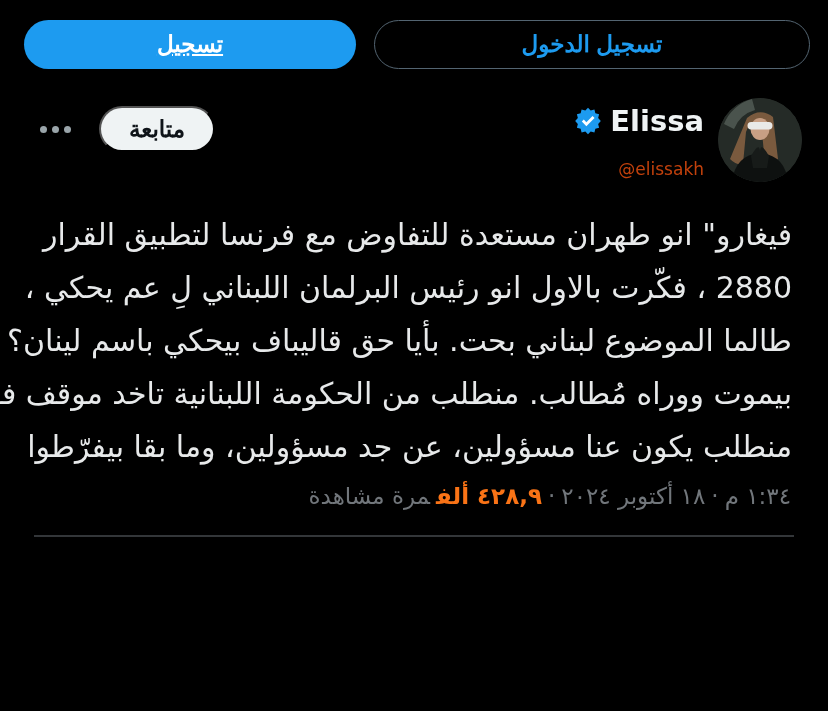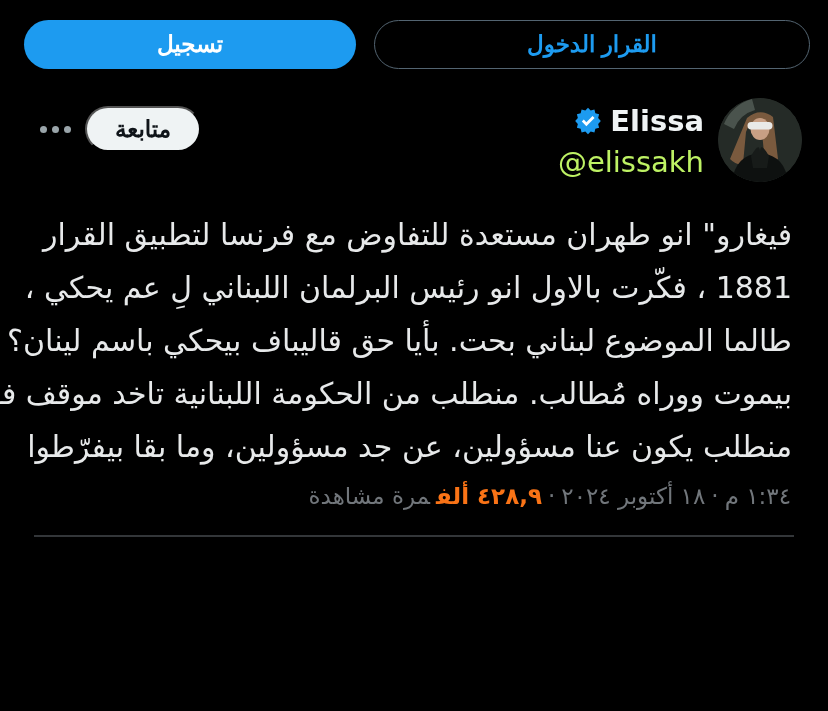--- a/index.html
+++ b/index.html
@@ -33,51 +33,52 @@
     width: 436px;
     background: transparent;
     border: 1.5px solid #536471;
     color: #1d9bf0;
   }
   .signup-btn {
     width: 332px;
     background: #1d9bf0;
     border: none;
     color: #ffffff;
+    text-decoration: underline;
   }
 
   
   .profile-row {
     display: flex;
     align-items: flex-start;
     padding: 29px 26px 0 38px;
     gap: 14px;
   }
   .avatar {
     width: 84px;
     height: 84px;
     border-radius: 50%;
     overflow: hidden;
     flex: none;
     cursor: pointer;
     background: #242a26;
   }
-  .identity { display: flex; flex-direction: column; gap: 7px; padding-top: 6px; }
+  .identity { display: flex; flex-direction: column; gap: 21px; padding-top: 6px; }
   .name-row { display: flex; align-items: center; gap: 8px; }
   .display-name {
     font-size: 29px;
     font-weight: bold;
     color: #eff3f4;
     direction: ltr;
     cursor: pointer;
   }
   .badge { width: 28px; height: 28px; flex: none; }
-  .handle { font-size: 29px; color: #bef264; direction: ltr; text-align: right; cursor: pointer; }
+  .handle { font-size: 17px; color: #c2410c; direction: ltr; text-align: right; cursor: pointer; }
   .spacer { flex: 1; }
-  .actions { display: flex; align-items: center; gap: 12px; margin-top: 8px; }
+  .actions { display: flex; align-items: center; gap: 26px; margin-top: 8px; }
   .follow-btn {
     background: #eff3f4;
     color: #0f1419;
     height: 46px;
     padding: 0 28px;
     font-size: 23px;
   }
   .more-btn {
     display: flex;
     gap: 5px;
@@ -116,21 +117,21 @@
 
   .divider {
     margin: 26px 34px 0 34px;
     border-top: 2px solid #333639;
   }
 </style>
 </head>
 <body>
 
 <div class="top-auth">
-  <button class="pill login-btn">القرار الدخول</button>
+  <button class="pill login-btn">تسجيل الدخول</button>
   <button class="pill signup-btn">تسجيل</button>
 </div>
 
 <div class="profile-row">
   <div class="avatar">
     <svg width="84" height="84" viewBox="0 0 84 84">
       <circle cx="42" cy="42" r="42" fill="#252b27"></circle>
       <path d="M6 26 A42 42 0 0 1 34 1 L37 12 A32 32 0 0 0 16 31 Z" fill="#6a746d" opacity="0.55"></path>
       <path d="M29 20 q13 -11 26 -1 l5 42 q-7 7 -13 5 l-3 -32 q-3 -9 -8 -9 q-5 0 -8 9 l-3 32 q-6 2 -13 -5 z" fill="#7a5a3e"></path>
       <ellipse cx="42" cy="31" rx="9.5" ry="11" fill="#c89f84"></ellipse>
@@ -155,21 +156,21 @@
     <button class="more-btn">
       <i></i>
         <i></i>
         <i></i>
     </button>
   </div>
 </div>
 
 <div class="tweet-body">
     <div class="tweet-line">فيغارو" انو طهران مستعدة للتفاوض مع فرنسا لتطبيق القرار</div>
-    <div class="tweet-line">1881 ، فكّرت بالاول انو رئيس البرلمان اللبناني  لِ عم يحكي ،</div>
+    <div class="tweet-line">2880 ، فكّرت بالاول انو رئيس البرلمان اللبناني  لِ عم يحكي ،</div>
     <div class="tweet-line">طالما الموضوع لبناني بحت. بأيا حق قاليباف بيحكي باسم لينان؟</div>
     <div class="tweet-line">بيموت ووراه مُطالب. منطلب من الحكومة اللبنانية تاخد موقف فورا.</div>
     <div class="tweet-line">منطلب يكون عنا مسؤولين، عن جد مسؤولين، وما بقا بيفرّطوا</div>
   </div>
 
 <div class="tweet-meta">
   <span>١:٣٤ م</span><span class="meta-sep">·</span><span>١٨ أكتوبر ٢٠٢٤</span><span class="meta-sep">·</span><span class="views-count">٤٢٨,٩ ألف</span><span>مرة مشاهدة</span>
 </div>
 
 <div class="divider"></div>

